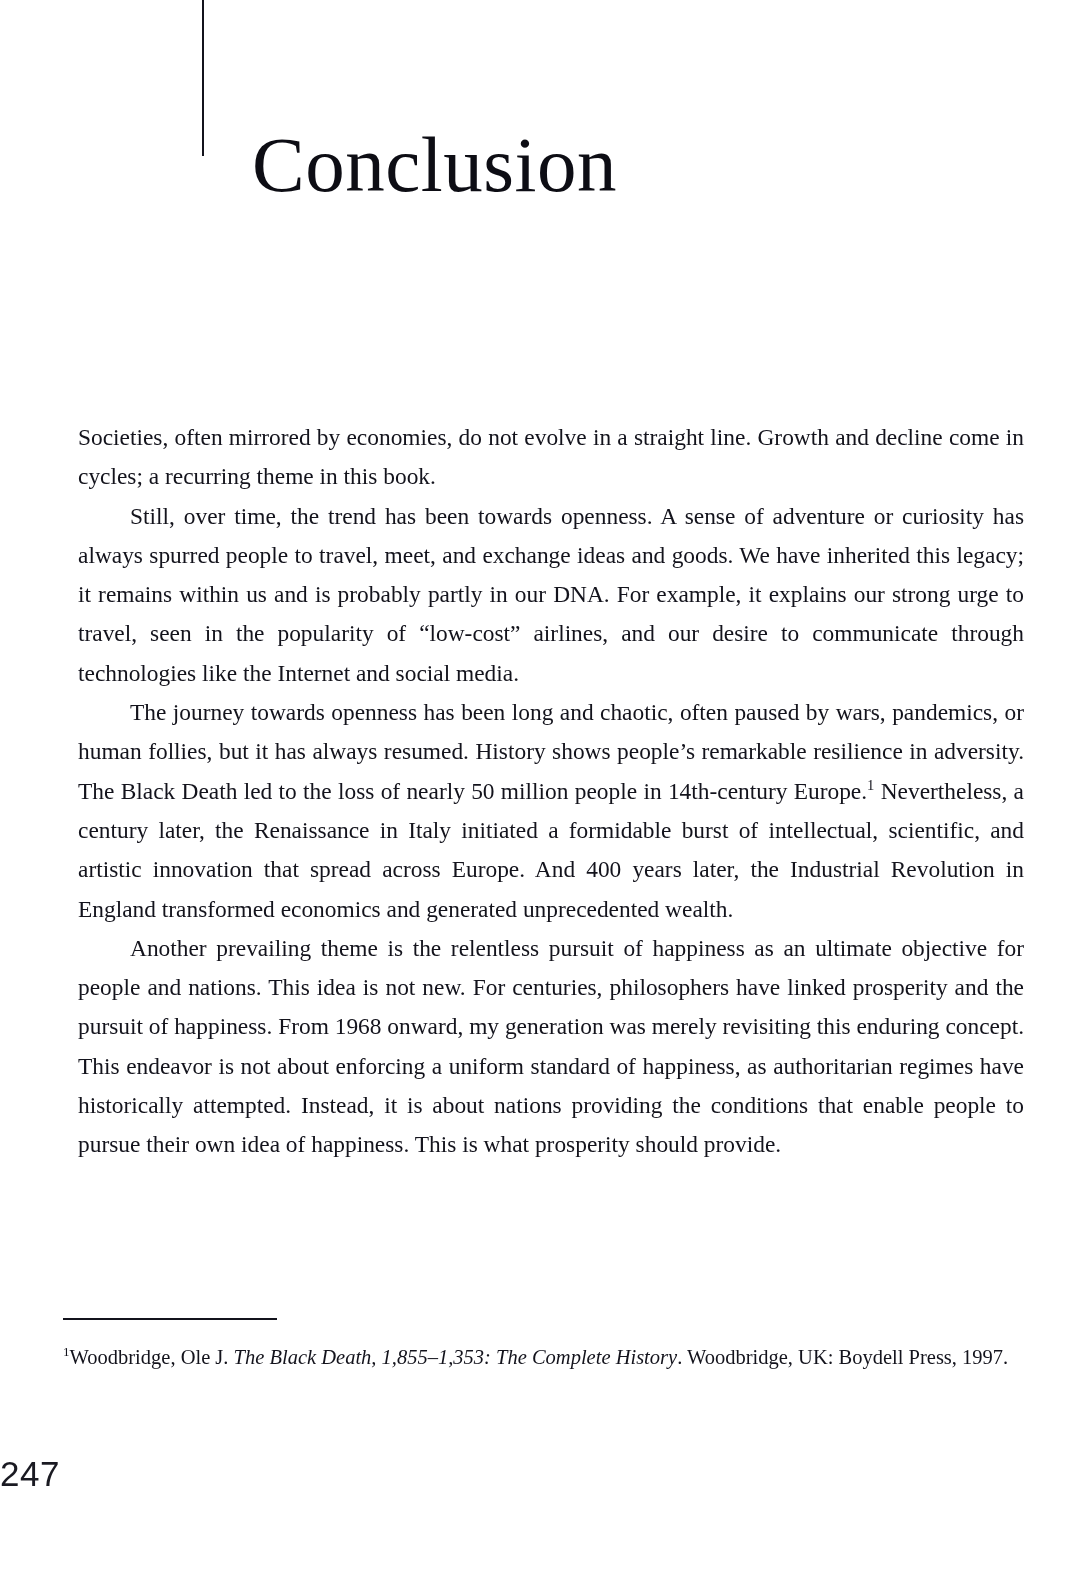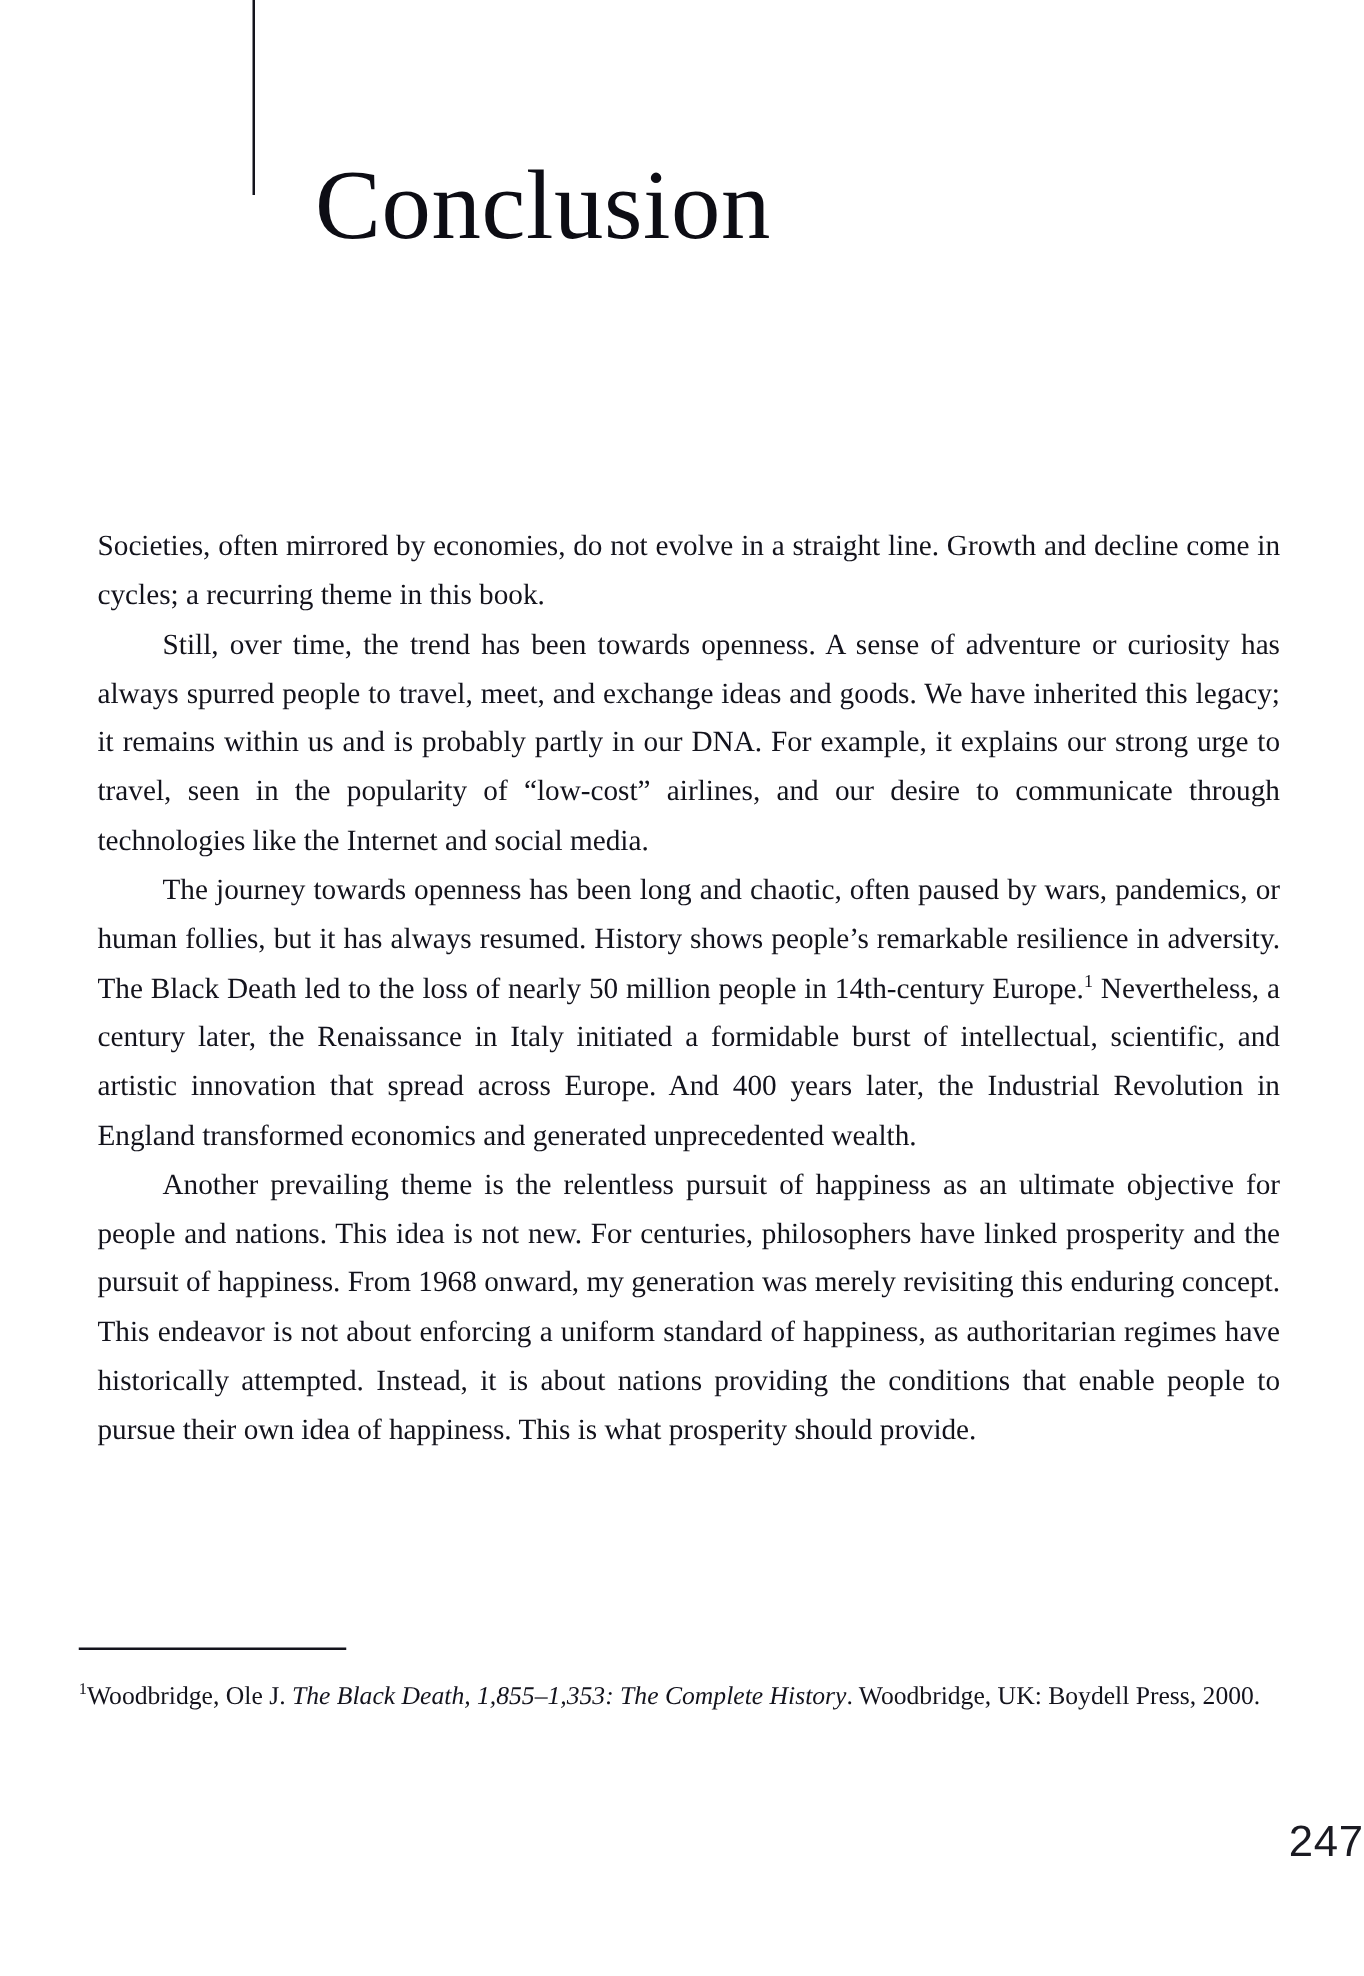--- a/index.html
+++ b/index.html
@@ -101,21 +101,21 @@
   .footnote-text .ital {
     font-style: italic;
   }
 
   
   .folio {
     position: absolute;
     left: 0;
     top: 1452px;
     width: 1091px;
-    text-align: right;
+    text-align: left;
     font-family: "Liberation Sans", "DejaVu Sans", sans-serif;
     font-size: 35px;
     line-height: 44px;
     color: #1a1a22;
     letter-spacing: 0.5px;
   }
 </style>
 </head>
 <body>
 
@@ -132,18 +132,18 @@
 
     <p class="para indent">Still, over time, the trend has been towards openness. A sense of adventure or curiosity has always spurred people to travel, meet, and exchange ideas and goods. We have inherited this legacy; it remains within us and is probably partly in our DNA. For example, it explains our strong urge to travel, seen in the popularity of “low-cost” airlines, and our desire to communicate through technologies like the Internet and social media.</p>
 
     <p class="para indent"><span>The journey towards openness has been long and chaotic, often paused by wars, pandemics, or human follies, but it has always resumed. History shows people’s remarkable resilience in adversity. The Black Death led to the loss of nearly 50 million people in 14th-century Europe.</span><sup class="fn-ref">1</sup><span> Nevertheless, a century later, the Renaissance in Italy initiated a formidable burst of intellectual, scientific, and artistic innovation that spread across Europe. And 400 years later, the Industrial Revolution in England transformed economics and generated unprecedented wealth.</span></p>
 
     <p class="para indent">Another prevailing theme is the relentless pursuit of happiness as an ultimate objective for people and nations. This idea is not new. For centuries, philosophers have linked prosperity and the pursuit of happiness. From 1968 onward, my generation was merely revisiting this enduring concept. This endeavor is not about enforcing a uniform standard of happiness, as authoritarian regimes have historically attempted. Instead, it is about nations providing the conditions that enable people to pursue their own idea of happiness. This is what prosperity should provide.</p>
   </div>
 
   <div class="footnote-area">
     <div class="footnote-rule"></div>
-    <p class="footnote-text"><sup>1</sup><span>Woodbridge, Ole J. </span><span class="ital">The Black Death, 1,855–1,353: The Complete History</span><span>. Woodbridge, UK: Boydell Press, 2000.</span></p>
+    <p class="footnote-text"><sup>1</sup><span>Woodbridge, Ole J. </span><span class="ital">The Black Death, 1,855–1,353: The Complete History</span><span>. Woodbridge, UK: Boydell Press, 1997.</span></p>
   </div>
 
   <div class="folio">247</div>
 
 </div>
 
 </body></html>

